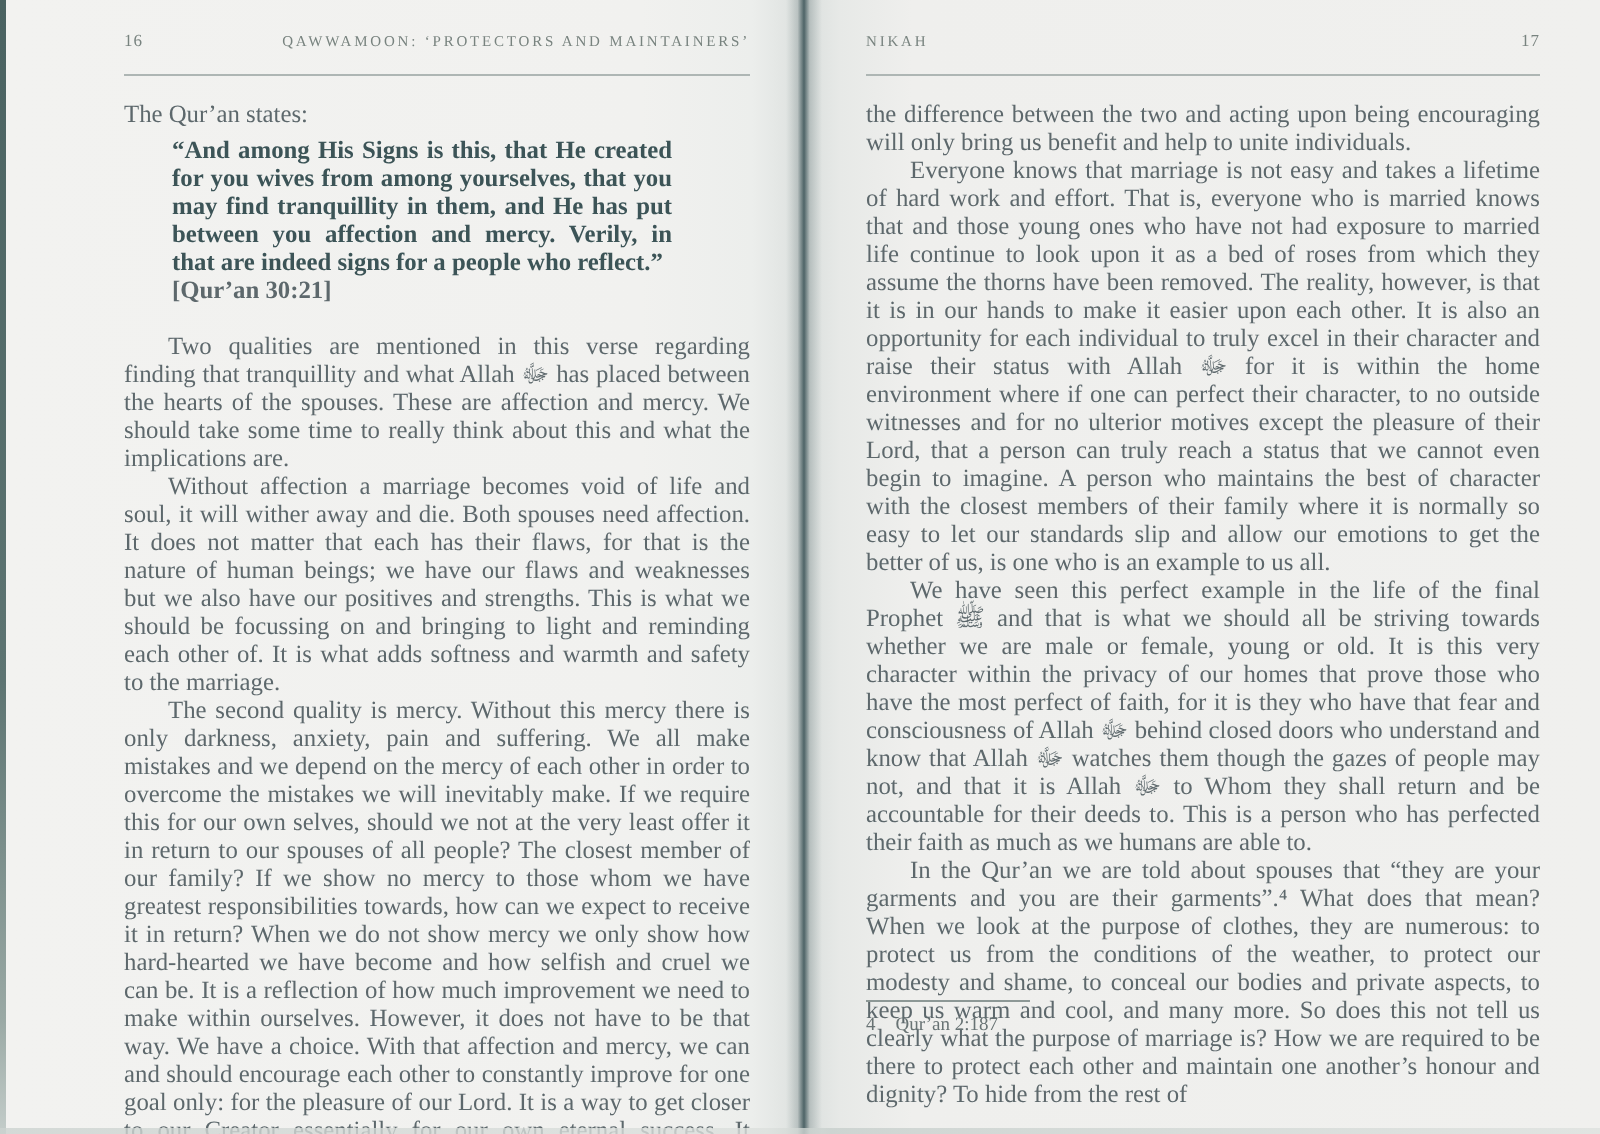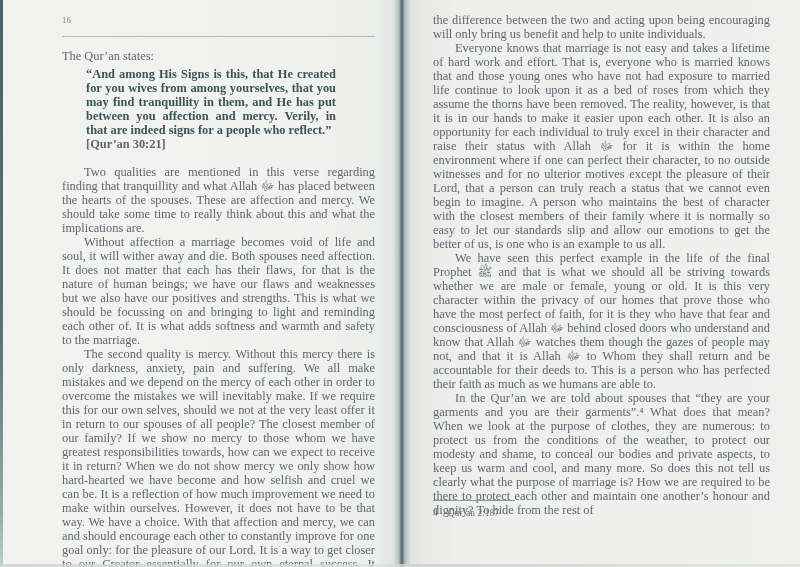--- a/index.html
+++ b/index.html
@@ -94,30 +94,35 @@
   }
 </style>
 </head>
 <body>
 
 <div class="spread">
 
   <div class="page left">
     <div class="page-header">
       <span class="pagenum">16</span>
+      <span>QAWWAMOON: ‘PROTECTORS AND MAINTAINERS’</span>
     </div>
     <p class="lead-in">The Qur’an states:</p>
     <p class="quote">“And among His Signs is this, that He created for you wives from among yourselves, that you may find tranquillity in them, and He has put between you affection and mercy. Verily, in that are indeed signs for a people who reflect.”</p>
     <p class="quote-ref">[Qur’an 30:21]</p>
     <p>Two qualities are mentioned in this verse regarding finding that tranquillity and what Allah ﷻ has placed between the hearts of the spouses. These are affection and mercy. We should take some time to really think about this and what the implications are.</p>
     <p>Without affection a marriage becomes void of life and soul, it will wither away and die. Both spouses need affection. It does not matter that each has their flaws, for that is the nature of human beings; we have our flaws and weaknesses but we also have our positives and strengths. This is what we should be focussing on and bringing to light and reminding each other of. It is what adds softness and warmth and safety to the marriage.</p>
     <p>The second quality is mercy. Without this mercy there is only darkness, anxiety, pain and suffering. We all make mistakes and we depend on the mercy of each other in order to overcome the mistakes we will inevitably make. If we require this for our own selves, should we not at the very least offer it in return to our spouses of all people? The closest member of our family? If we show no mercy to those whom we have greatest responsibilities towards, how can we expect to receive it in return? When we do not show mercy we only show how hard-hearted we have become and how selfish and cruel we can be. It is a reflection of how much improvement we need to make within ourselves. However, it does not have to be that way. We have a choice. With that affection and mercy, we can and should encourage each other to constantly improve for one goal only: for the pleasure of our Lord. It is a way to get closer to our Creator essentially for our own eternal success. It should be noted that encouragement is different to putting someone down and belittling others. Striving to understand</p>
   </div>
 
   <div class="page right">
+    <div class="page-header">
+      <span>NIKAH</span>
+      <span class="pagenum">17</span>
+    </div>
     <p class="no-indent">the difference between the two and acting upon being encouraging will only bring us benefit and help to unite individuals.</p>
     <p>Everyone knows that marriage is not easy and takes a lifetime of hard work and effort. That is, everyone who is married knows that and those young ones who have not had exposure to married life continue to look upon it as a bed of roses from which they assume the thorns have been removed. The reality, however, is that it is in our hands to make it easier upon each other. It is also an opportunity for each individual to truly excel in their character and raise their status with Allah ﷻ for it is within the home environment where if one can perfect their character, to no outside witnesses and for no ulterior motives except the pleasure of their Lord, that a person can truly reach a status that we cannot even begin to imagine. A person who maintains the best of character with the closest members of their family where it is normally so easy to let our standards slip and allow our emotions to get the better of us, is one who is an example to us all.</p>
     <p>We have seen this perfect example in the life of the final Prophet ﷺ and that is what we should all be striving towards whether we are male or female, young or old. It is this very character within the privacy of our homes that prove those who have the most perfect of faith, for it is they who have that fear and consciousness of Allah ﷻ behind closed doors who understand and know that Allah ﷻ watches them though the gazes of people may not, and that it is Allah ﷻ to Whom they shall return and be accountable for their deeds to. This is a person who has perfected their faith as much as we humans are able to.</p>
     <p>In the Qur’an we are told about spouses that “they are your garments and you are their garments”.⁴ What does that mean? When we look at the purpose of clothes, they are numerous: to protect us from the conditions of the weather, to protect our modesty and shame, to conceal our bodies and private aspects, to keep us warm and cool, and many more. So does this not tell us clearly what the purpose of marriage is? How we are required to be there to protect each other and maintain one another’s honour and dignity? To hide from the rest of</p>
 
     <div class="footnote">
       <div class="footnote-rule"></div>
       <div class="footnote-line">
         <span>4</span>
         <span>Qur’an 2:187</span>

